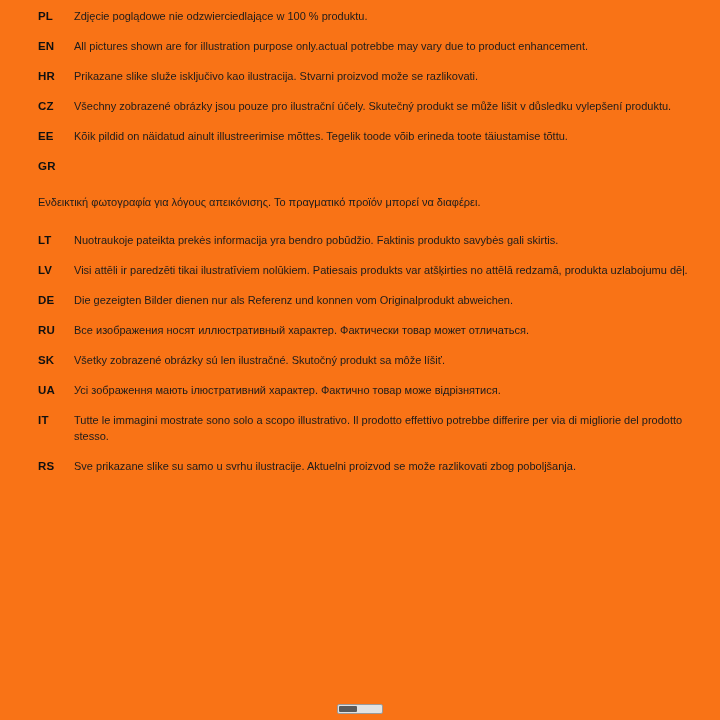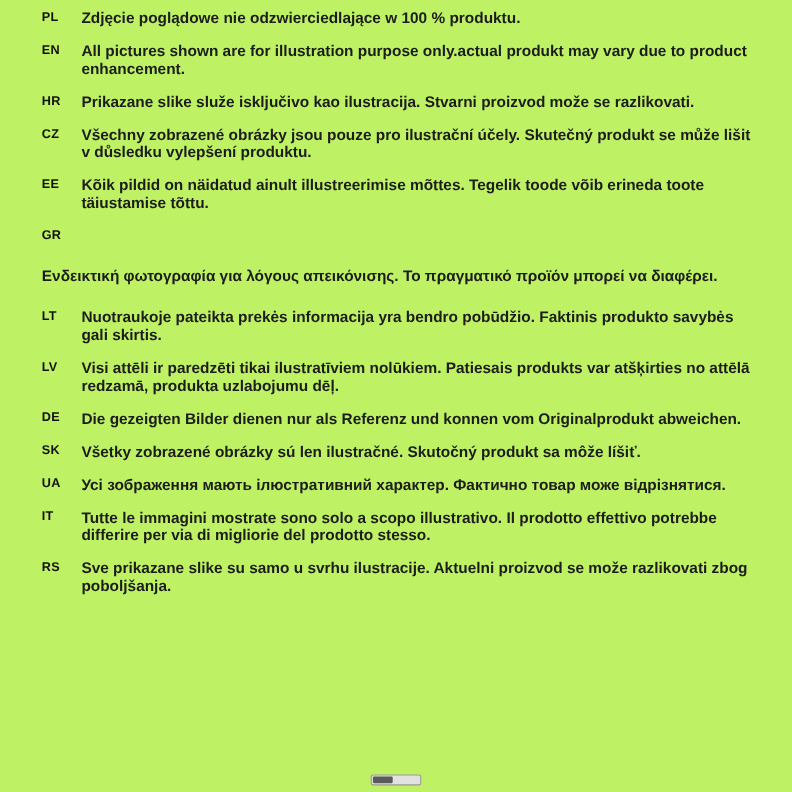--- a/index.html
+++ b/index.html
@@ -9,21 +9,21 @@
     width: 720px;
     height: 720px;
     overflow: hidden;
     font-family: "Liberation Sans", sans-serif;
     -webkit-font-smoothing: antialiased;
   }
   .page {
     position: relative;
     width: 720px;
     height: 720px;
-    background: #bef264;
+    background: #f97316;
     box-sizing: border-box;
     padding: 8px 28px 0 38px;
     color: #1c1c1c;
   }
   .rows {
     display: block;
   }
   .row {
     display: flex;
     align-items: flex-start;
@@ -34,25 +34,24 @@
   .code {
     flex: 0 0 36px;
     font-weight: bold;
     font-size: 11.5px;
     line-height: 16px;
     color: #111111;
     letter-spacing: 0.2px;
   }
   .text {
     flex: 1 1 auto;
-    font-size: 14px;
+    font-size: 11px;
     line-height: 16px;
     color: #1c1c1c;
     max-width: 618px;
-    font-weight: bold;
   }
   .scrollbar-track {
     position: absolute;
     left: 50%;
     bottom: 6px;
     transform: translateX(-50%);
     width: 46px;
     height: 10px;
     background: #e2e2e2;
     border: 1px solid #9a9a9a;
@@ -75,21 +74,21 @@
 <body>
 
 <div class="page">
   <div class="rows" id="rows">
       <div class="row">
         <div class="code">PL</div>
         <div class="text">Zdjęcie poglądowe nie odzwierciedlające w 100 % produktu.</div>
       </div>
       <div class="row">
         <div class="code">EN</div>
-        <div class="text">All pictures shown are for illustration purpose only.actual produkt may vary due to product enhancement.</div>
+        <div class="text">All pictures shown are for illustration purpose only.actual potrebbe may vary due to product enhancement.</div>
       </div>
       <div class="row">
         <div class="code">HR</div>
         <div class="text">Prikazane slike služe isključivo kao ilustracija. Stvarni proizvod može se razlikovati.</div>
       </div>
       <div class="row">
         <div class="code">CZ</div>
         <div class="text">Všechny zobrazené obrázky jsou pouze pro ilustrační účely. Skutečný produkt se může lišit v důsledku vylepšení produktu.</div>
       </div>
       <div class="row">
@@ -106,20 +105,24 @@
       </div>
       <div class="row">
         <div class="code">LV</div>
         <div class="text">Visi attēli ir paredzēti tikai ilustratīviem nolūkiem. Patiesais produkts var atšķirties no attēlā redzamā, produkta uzlabojumu dēļ.</div>
       </div>
       <div class="row">
         <div class="code">DE</div>
         <div class="text">Die gezeigten Bilder dienen nur als Referenz und konnen vom Originalprodukt abweichen.</div>
       </div>
       <div class="row">
+        <div class="code">RU</div>
+        <div class="text">Все изображения носят иллюстративный характер. Фактически товар может отличаться.</div>
+      </div>
+      <div class="row">
         <div class="code">SK</div>
         <div class="text">Všetky zobrazené obrázky sú len ilustračné. Skutočný produkt sa môže líšiť.</div>
       </div>
       <div class="row">
         <div class="code">UA</div>
         <div class="text">Усі зображення мають ілюстративний характер. Фактично товар може відрізнятися.</div>
       </div>
       <div class="row">
         <div class="code">IT</div>
         <div class="text">Tutte le immagini mostrate sono solo a scopo illustrativo. Il prodotto effettivo potrebbe differire per via di migliorie del prodotto stesso.</div>

